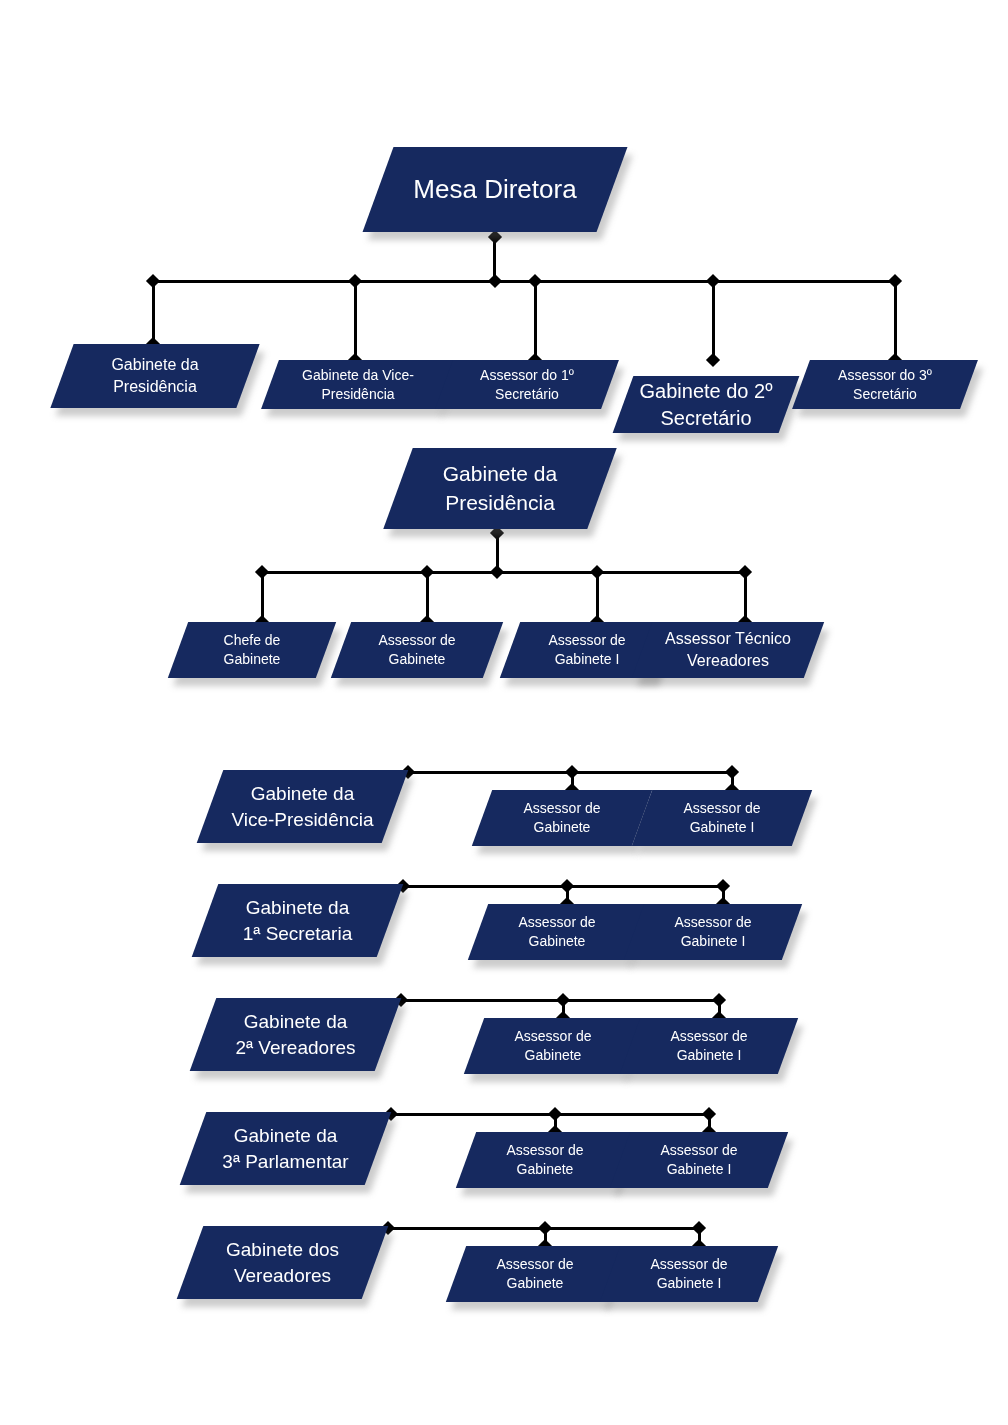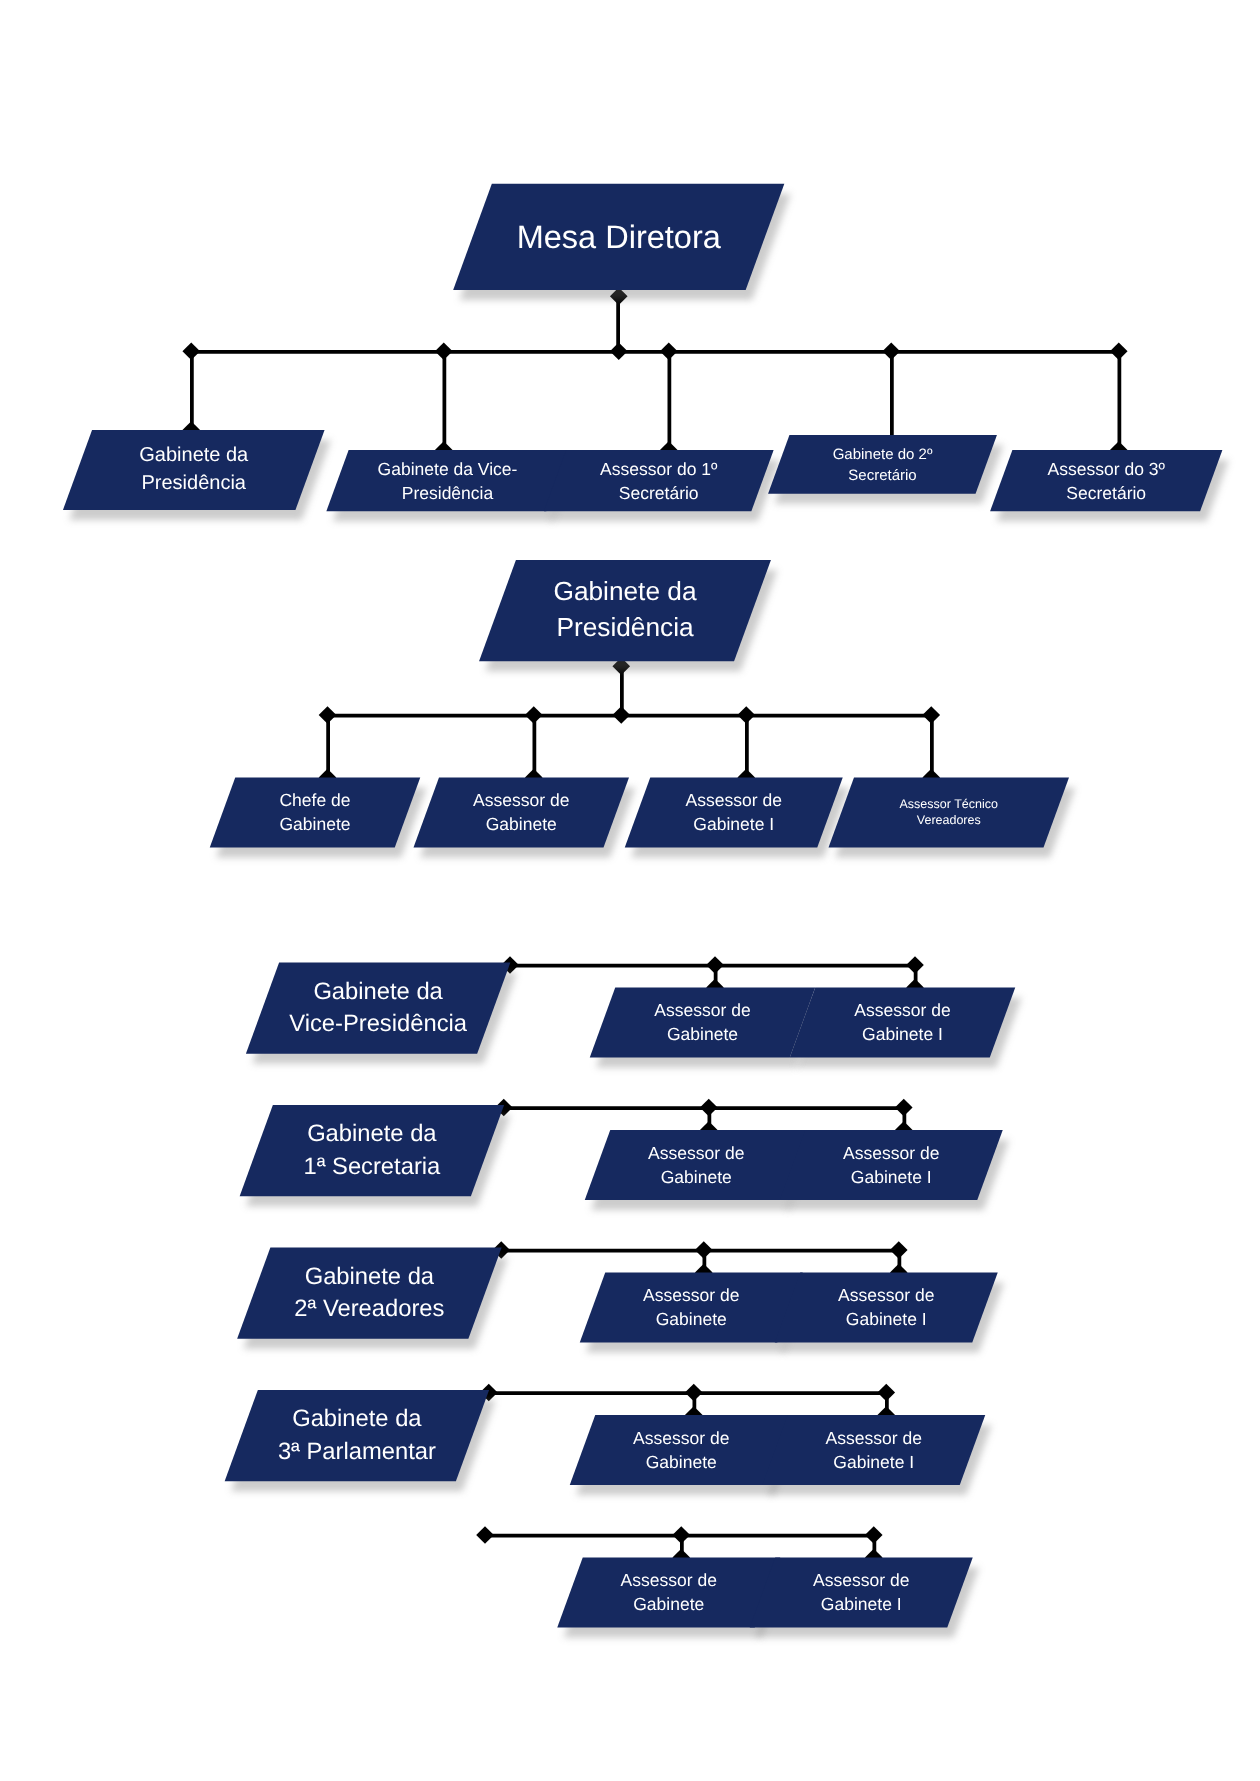--- a/index.html
+++ b/index.html
@@ -132,21 +132,21 @@
       <span class="l">Gabinete da Vice-</span>
       <span class="l">Presidência</span>
     </span>
   </div>
   <div class="node" style="left:444px;top:360px;width:166px;height:49px;font-size:14px;">
     <span class="txt">
       <span class="l">Assessor do 1º</span>
       <span class="l">Secretário</span>
     </span>
   </div>
-  <div class="node" style="left:623px;top:348px;width:166px;height:47px;font-size:12px;">
+  <div class="node" style="left:623px;top:376px;width:166px;height:57px;font-size:20px;">
     <span class="txt">
       <span class="l">Gabinete do 2º</span>
       <span class="l">Secretário</span>
     </span>
   </div>
   <div class="node" style="left:801px;top:360px;width:168px;height:49px;font-size:14px;">
     <span class="txt">
       <span class="l">Assessor do 3º</span>
       <span class="l">Secretário</span>
     </span>
@@ -169,21 +169,21 @@
       <span class="l">Assessor de</span>
       <span class="l">Gabinete</span>
     </span>
   </div>
   <div class="node" style="left:510px;top:622px;width:154px;height:56px;font-size:14px;">
     <span class="txt">
       <span class="l">Assessor de</span>
       <span class="l">Gabinete I</span>
     </span>
   </div>
-  <div class="node" style="left:673px;top:622px;width:172px;height:56px;font-size:10px;">
+  <div class="node" style="left:642px;top:622px;width:172px;height:56px;font-size:16px;">
     <span class="txt">
       <span class="l">Assessor Técnico</span>
       <span class="l">Vereadores</span>
     </span>
   </div>
 
   <div class="node" style="left:210px;top:770px;width:185px;height:73px;font-size:19px;">
     <span class="txt">
       <span class="l">Gabinete da</span>
       <span class="l">Vice-Presidência</span>
@@ -252,20 +252,26 @@
       <span class="l">Gabinete</span>
     </span>
   </div>
   <div class="node" style="left:620px;top:1132px;width:158px;height:56px;font-size:14px;">
     <span class="txt">
       <span class="l">Assessor de</span>
       <span class="l">Gabinete I</span>
     </span>
   </div>
 
+  <div class="node" style="left:190px;top:1226px;width:185px;height:73px;font-size:19px;">
+    <span class="txt">
+      <span class="l">Gabinete dos</span>
+      <span class="l">Vereadores</span>
+    </span>
+  </div>
   <div class="node" style="left:456px;top:1246px;width:158px;height:56px;font-size:14px;">
     <span class="txt">
       <span class="l">Assessor de</span>
       <span class="l">Gabinete</span>
     </span>
   </div>
   <div class="node" style="left:610px;top:1246px;width:158px;height:56px;font-size:14px;">
     <span class="txt">
       <span class="l">Assessor de</span>
       <span class="l">Gabinete I</span>

